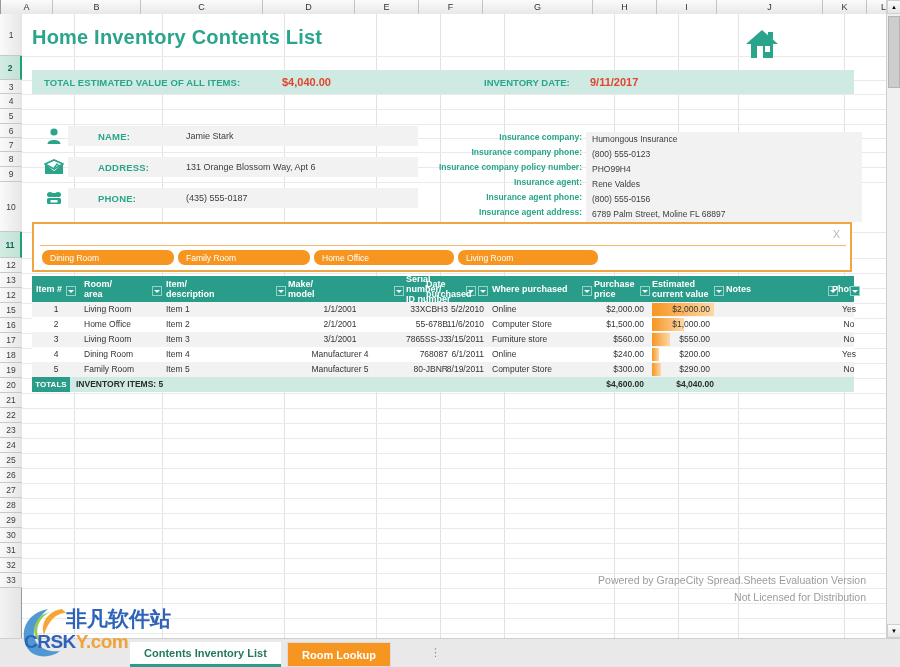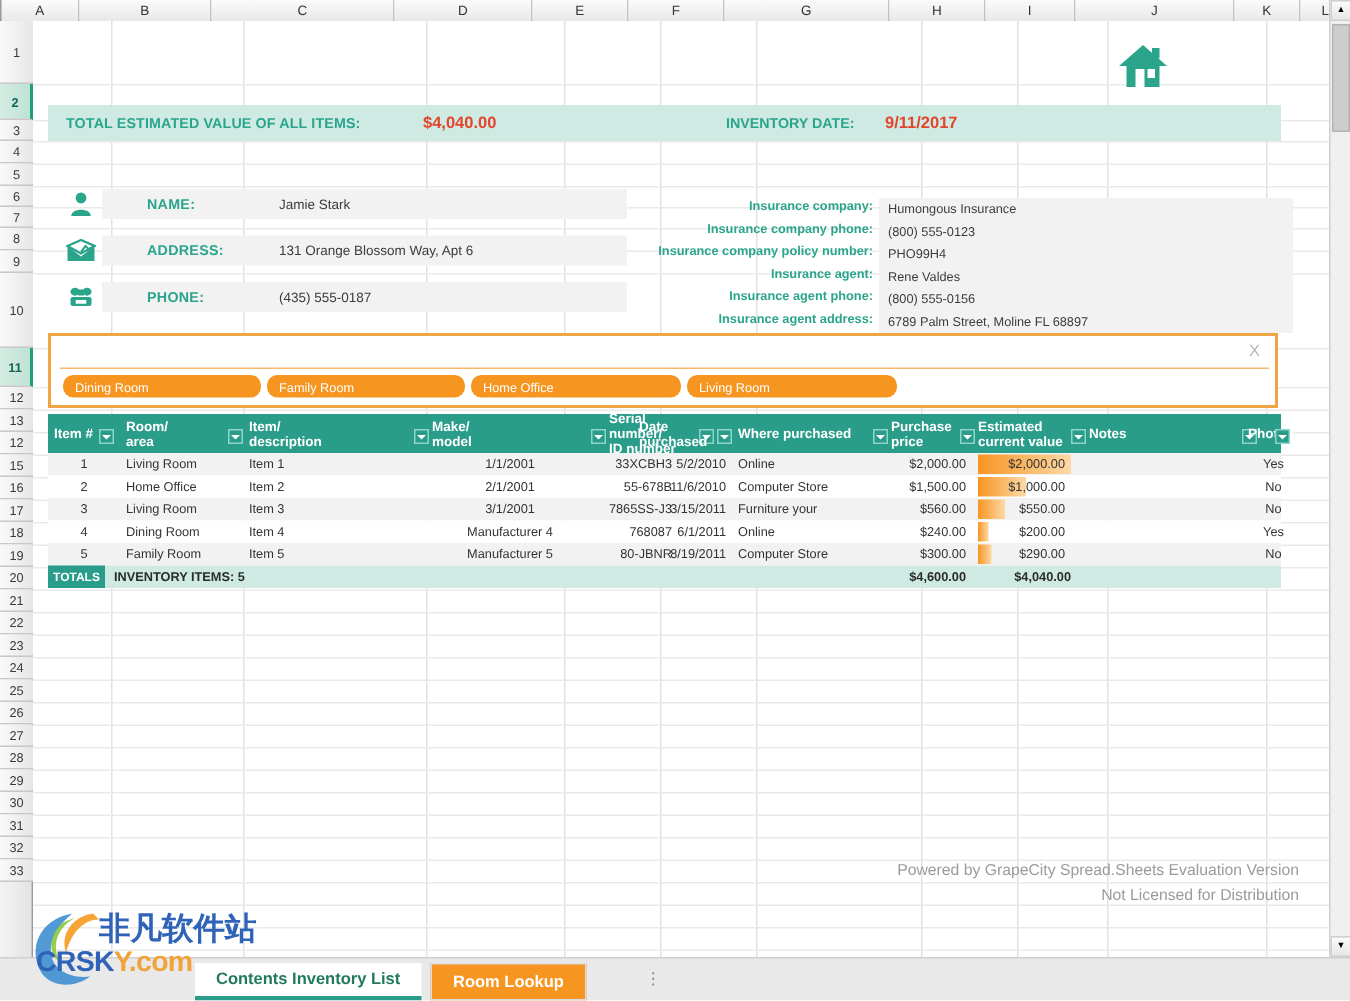--- a/index.html
+++ b/index.html
@@ -296,20 +296,21 @@
         <div class="gridline-h" style="top: 514px;"></div>
         <div class="gridline-h" style="top: 529px;"></div>
         <div class="gridline-h" style="top: 544px;"></div>
         <div class="gridline-h" style="top: 559px;"></div>
         <div class="gridline-h" style="top: 574px;"></div>
         <div class="gridline-h" style="top: 589px;"></div>
         <div class="gridline-h" style="top: 604px;"></div>
         <div class="gridline-h" style="top: 619px;"></div>
       </div>
 
+    <div class="title">Home Inventory Contents List</div>
 
     <div class="house-icon">
       <svg width="36" height="32" viewBox="0 0 36 32">
         <path d="M18 2 L34 16 L29 16 L29 30 L7 30 L7 16 L2 16 Z" fill="#2aa58c"></path>
         <rect x="13" y="18" width="6" height="12" fill="#ffffff"></rect>
         <rect x="21" y="18" width="5" height="6" fill="#ffffff"></rect>
         <rect x="24" y="4" width="5" height="7" fill="#2aa58c"></rect>
       </svg>
     </div>
 
@@ -469,21 +470,21 @@
             <div class="databar-txt">$1,000.00</div>
           </div>
         </div>
         <div class="trow odd" style="top: 318px;">
           <div class="td c" style="left:4px;width:40px;">3</div>
           <div class="td" style="left:52px;width:80px;">Living Room</div>
           <div class="td" style="left:134px;width:100px;">Item 3</div>
           <div class="td c" style="left:256px;width:104px;">3/1/2001</div>
           <div class="td r" style="left:316px;width:100px;">7865SS-J3</div>
           <div class="td r" style="left:394px;width:58px;">3/15/2011</div>
-          <div class="td" style="left:460px;width:96px;">Furniture your</div>
+          <div class="td" style="left:460px;width:96px;">Furniture store</div>
           <div class="td r" style="left:556px;width:56px;">$560.00</div>
           <div class="td" style="left:694px;width:100px;"></div>
           <div class="td c" style="left:800px;width:34px;">No</div>
           <div class="databar-cell" style="left:620px;width:62px;">
             <div class="databar" style="width:18px;"></div>
             <div class="databar-txt">$550.00</div>
           </div>
         </div>
         <div class="trow even" style="top: 333px;">
           <div class="td c" style="left:4px;width:40px;">4</div>

